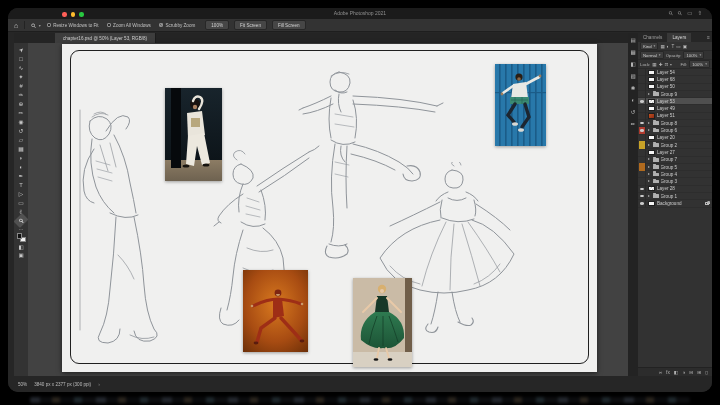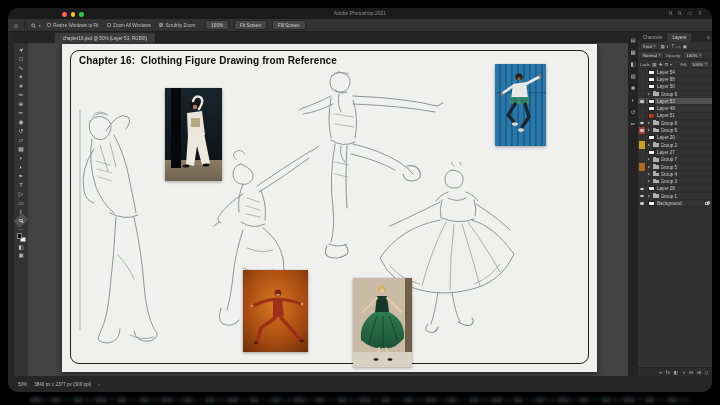--- a/index.html
+++ b/index.html
@@ -179,21 +179,20 @@
           <span class="swatch bg"></span>
         </span>
         <span class="mini-icon">◧</span>
         <span class="mini-icon">▣</span>
       </div>
     </div>
 
     <div class="canvas-area">
       <div class="artboard">
         <div class="page-border"></div>
-        <div class="canvas-title">Chapter 16:  Clothing Figure Drawing from Reference</div>
 
         <svg class="sketch" style="left:8px;top:61px" width="135" height="240" viewBox="0 0 135 240">
           <g stroke="#8f949a" fill="none" stroke-width="1" stroke-linecap="round">
             <path d="M10,5 V225" stroke-width="0.7"></path>
             <path d="M20,16 q8,-8 17,-2 q7,6 2,15 q-6,9 -14,4 q-8,-6 -5,-17"></path>
             <path d="M22,12 q8,-6 16,-2 M24,9 q7,-4 12,0" stroke-width="0.7"></path>
             <path d="M36,26 Q48,6 58,12 Q62,16 56,24"></path>
             <path d="M22,34 Q18,58 26,82 Q32,98 44,108"></path>
             <path d="M44,30 Q56,52 60,78 Q64,96 66,108"></path>
             <path d="M30,40 l8,26 M40,38 l6,24" stroke-width="0.7"></path>

